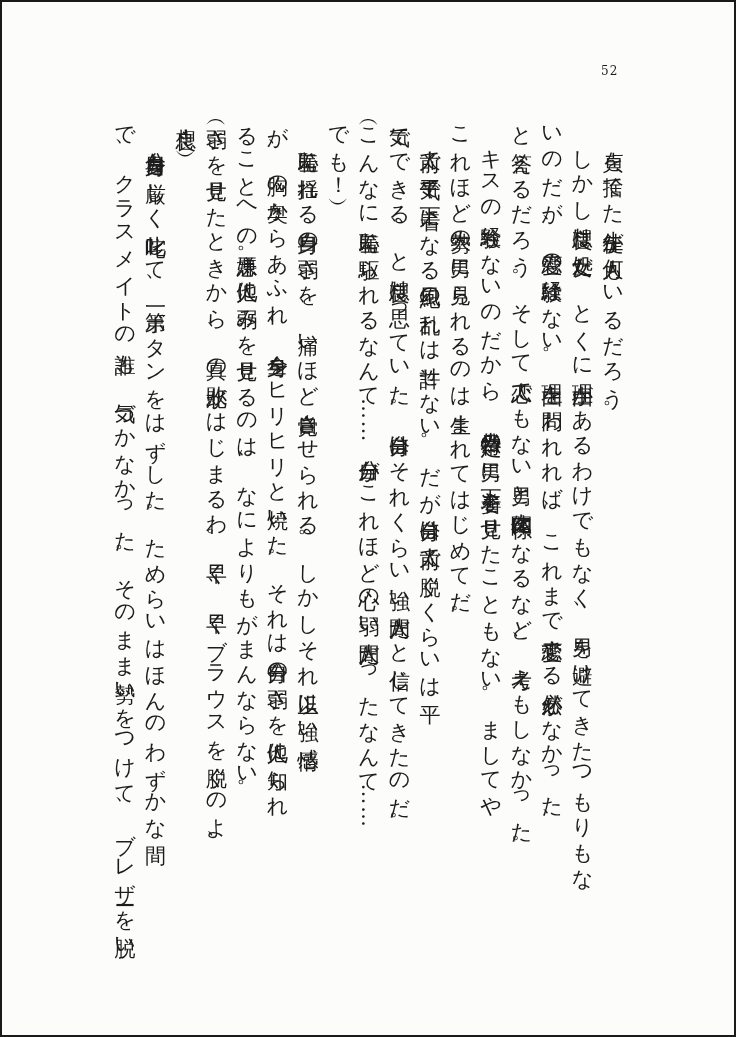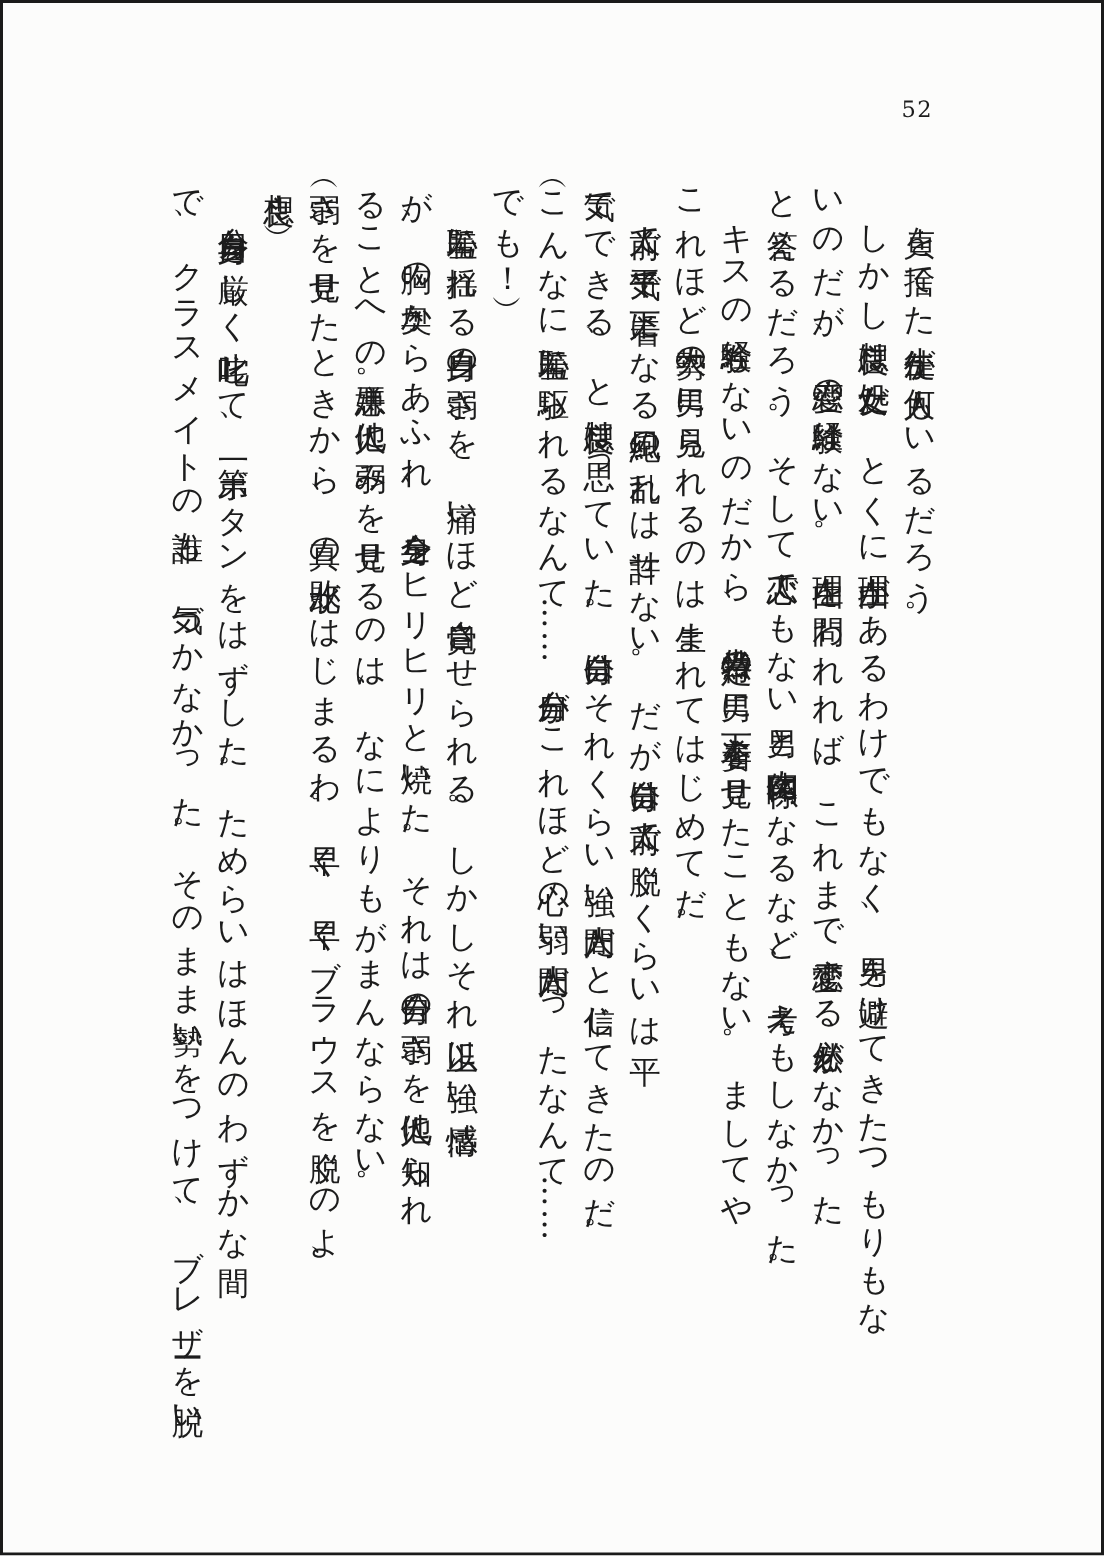--- a/index.html
+++ b/index.html
@@ -14,21 +14,21 @@
     box-sizing: border-box;
     background: #fcfcfb;
     border: 2px solid #1a1a1a;
     overflow: hidden;
     font-family: "DejaVu Serif", "Liberation Serif", serif;
   }
   .page-number {
     position: absolute;
     top: 62px;
     left: 599px;
-    font-size: 15px;
+    font-size: 12px;
     color: #1c1c1c;
     letter-spacing: 1px;
   }
   .text-block {
     position: absolute;
     top: 110px;
     right: 106px;
     height: 884px;
     writing-mode: vertical-rl;
     text-orientation: mixed;

